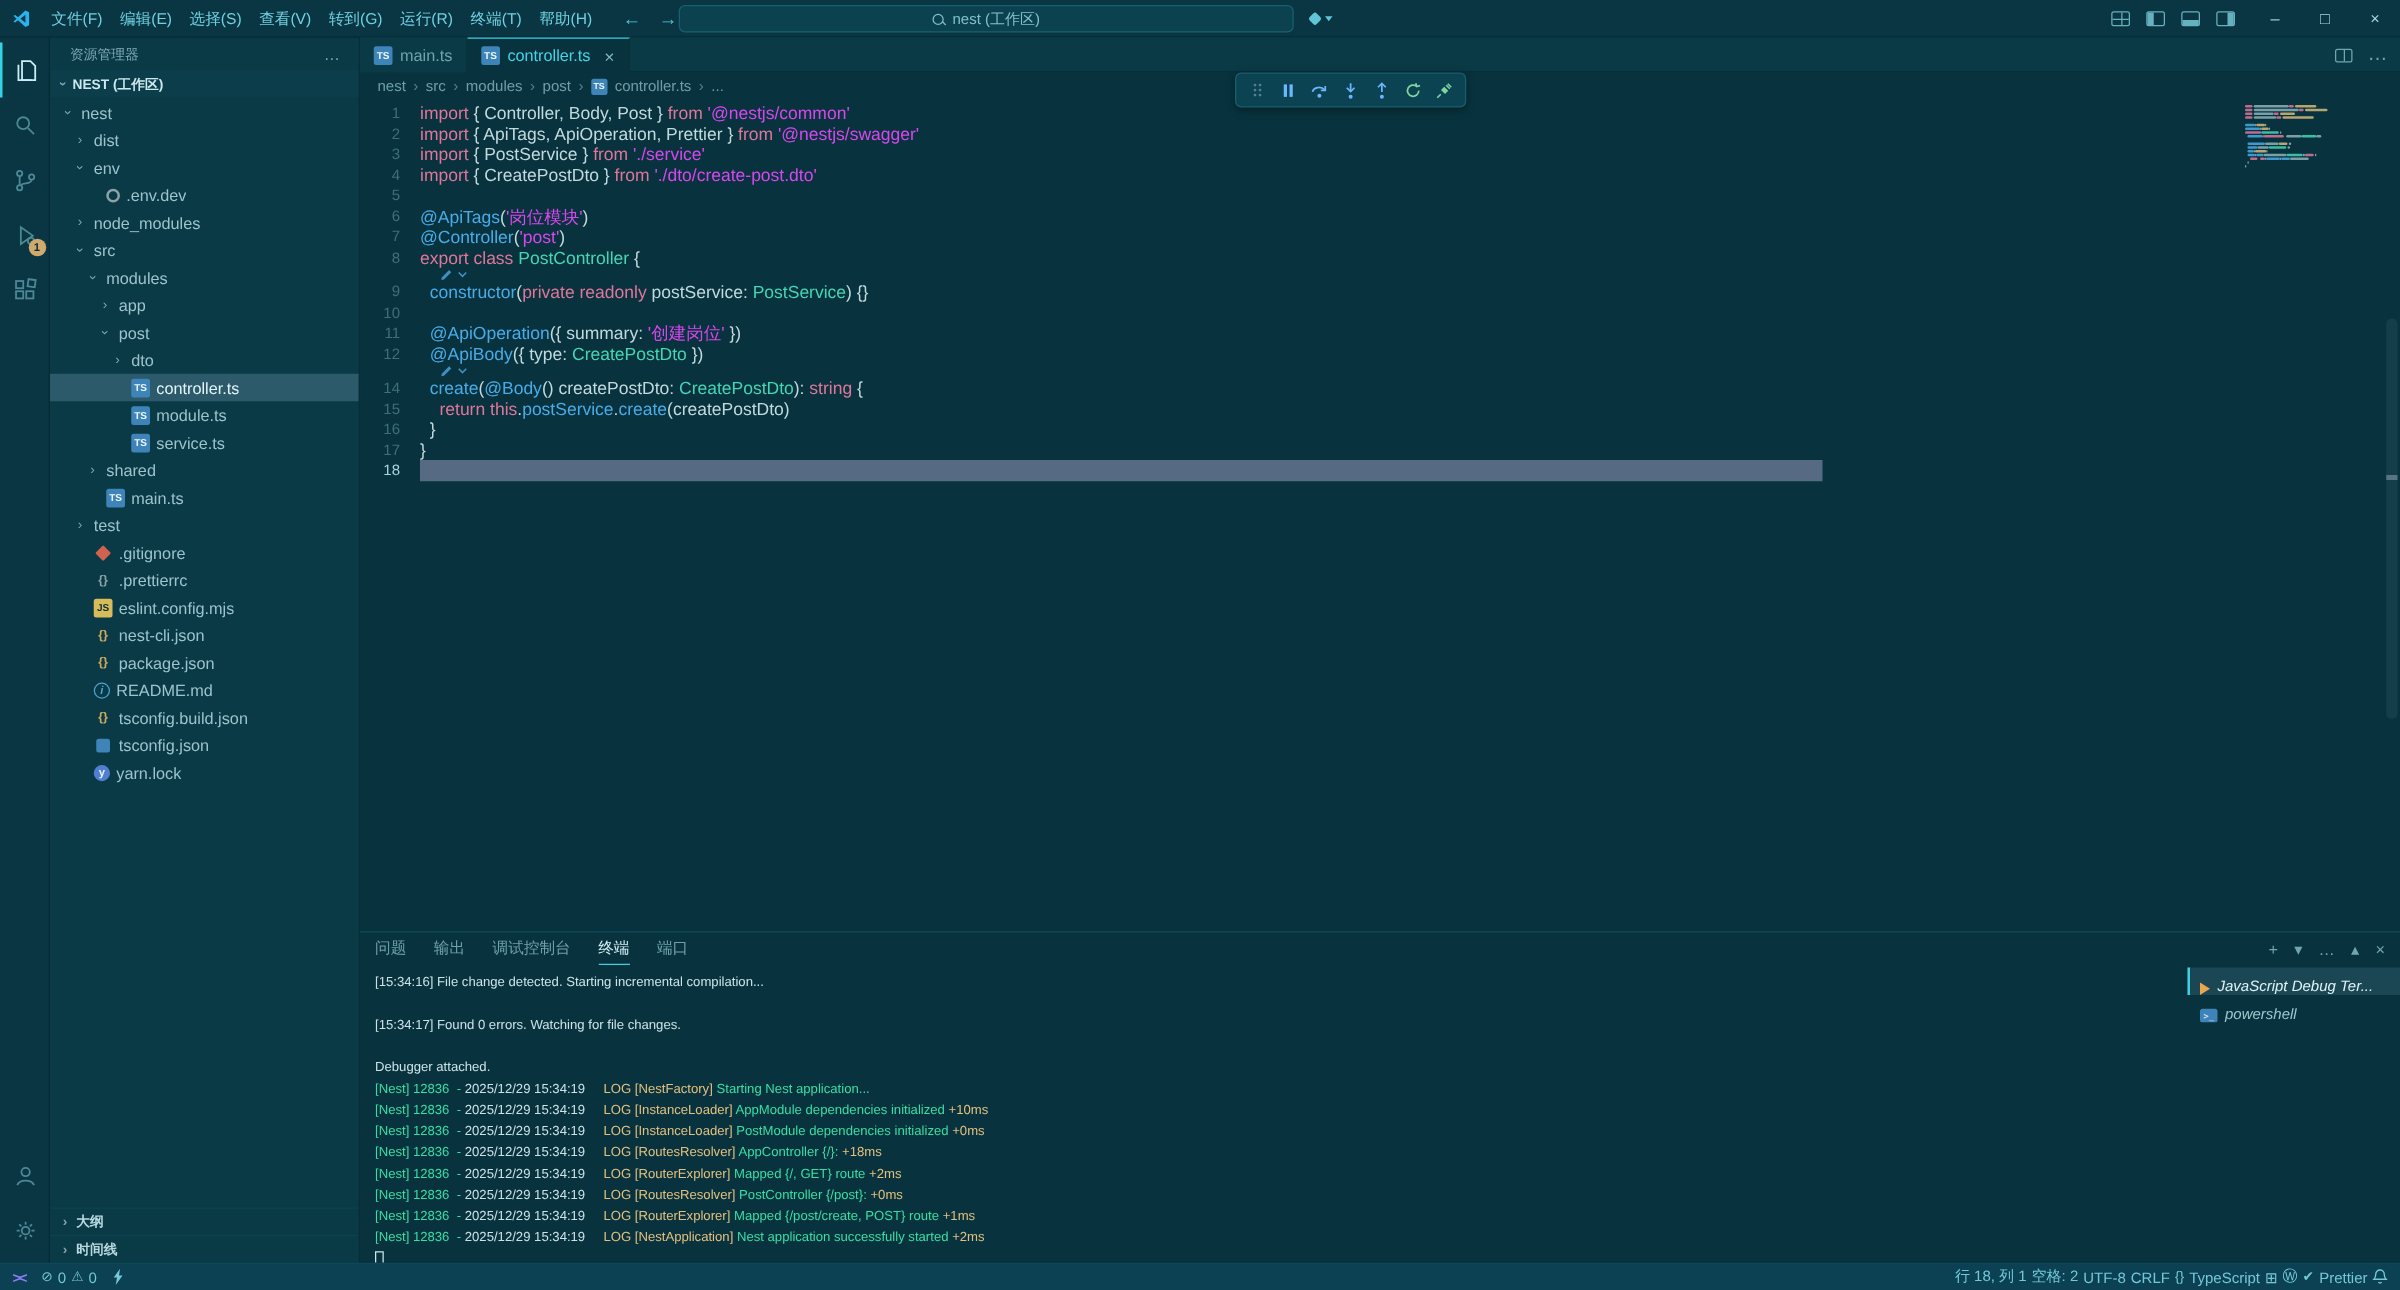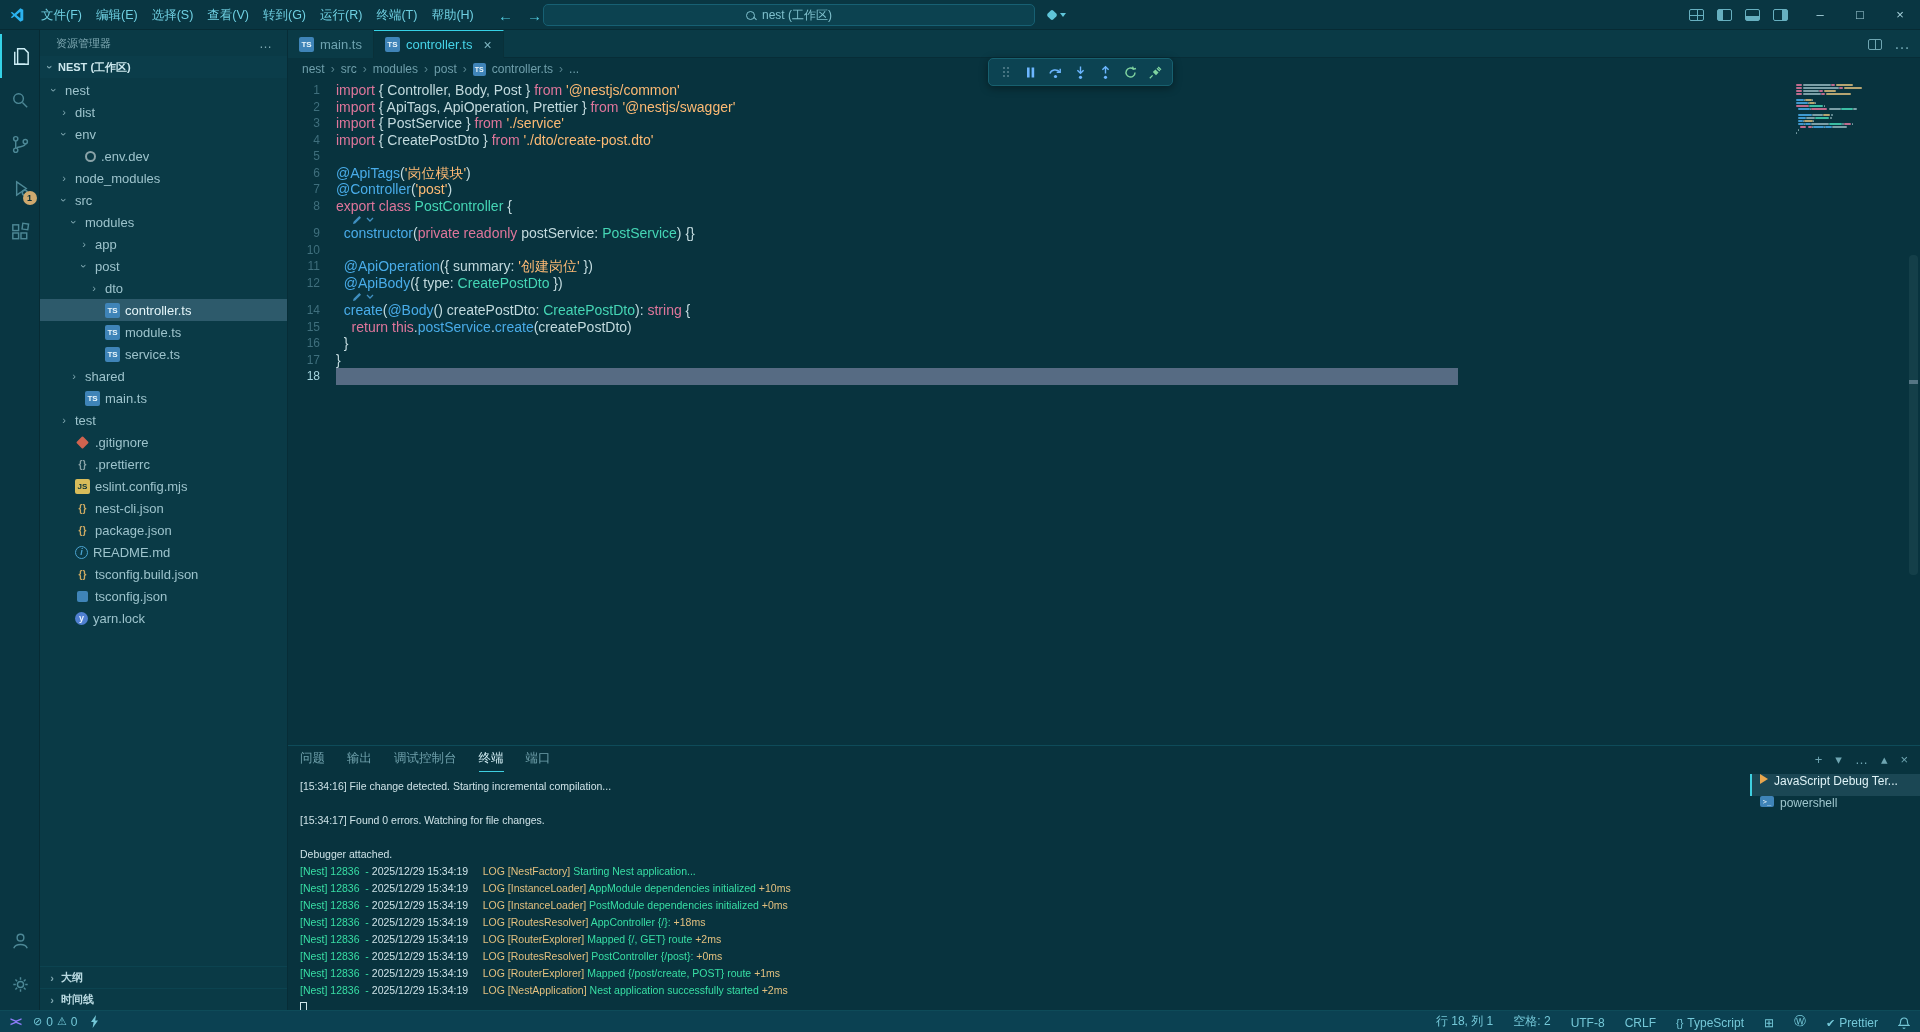--- a/index.html
+++ b/index.html
@@ -76,50 +76,50 @@
 .breadcrumbs{height:22px;display:flex;align-items:center;gap:6px;padding:0 14px;font-size:12px;color:#6f9fab;}
 .bc-sep{color:#54808c;}
 .fi.small{width:13px;height:13px;font-size:7px;}
 .editor-body{flex:1;position:relative;overflow:hidden;padding-top:2px;}
 .code-line{display:flex;height:16.5px;line-height:16.5px;font-family:"DejaVu Sans Mono","Liberation Mono",monospace;font-size:14px;white-space:pre;position:relative;}
 .code-line.cur::before{content:"";position:absolute;left:48px;width:1122px;top:0;bottom:0;background:rgba(104,120,146,0.82);}
 .ln{width:48px;text-align:right;padding-right:16px;color:#3f6f7d;font-size:12px;flex:none;position:relative;z-index:2;}
 .code-line.cur .ln{color:#a5d6e0;}
 .lc{flex:1;position:relative;z-index:2;}
 .code-deco{height:11px;padding-left:64px;display:flex;align-items:center;}
-.tk-k{color:#df769b;} .tk-p{color:#c2dade;} .tk-s{color:#fdba74;} .tk-d{color:#49ace9;} .tk-t{color:#45d6b5;}
+.tk-k{color:#df769b;} .tk-p{color:#c2dade;} .tk-s{color:#d946ef;} .tk-d{color:#49ace9;} .tk-t{color:#45d6b5;}
 .minimap{position:absolute;top:4px;right:16px;width:108px;overflow:hidden;}
 .mm-row{height:2px;margin-bottom:1px;display:flex;}
 .mm-bar{height:2px;border-radius:1px;opacity:.85;flex:none;}
 .mm-sp{height:2px;flex:none;}
 .editor-scrollbar{position:absolute;right:2px;top:175px;width:9px;height:320px;background:rgba(180,220,230,.07);border-radius:4px;}
 .overview-mark{position:absolute;right:2px;top:300px;width:9px;height:4px;background:rgba(165,185,205,.45);}
 .debug-toolbar{position:absolute;top:28px;left:700px;height:28px;background:#0c4352;border:1px solid #17606f;border-radius:5px;display:flex;align-items:center;padding:0 5px;gap:2px;box-shadow:0 2px 8px rgba(0,0,0,.4);z-index:20;}
 .dt-btn{width:23px;height:24px;display:flex;align-items:center;justify-content:center;}
 
 
 .panel{height:265px;border-top:1px solid #0e4b59;display:flex;flex-direction:column;position:relative;background:#08333e;}
 .panel-header{height:26px;display:flex;align-items:center;padding:0 12px;position:relative;flex:none;}
 .panel-tab{margin-right:22px;font-size:12.5px;color:#6fa0ab;height:26px;line-height:25px;border-bottom:1px solid transparent;}
 .panel-tab.active{color:#d3eef4;border-bottom-color:#3fd0e0;}
 .panel-actions{position:absolute;right:12px;top:0;height:26px;display:flex;gap:13px;color:#6fa6b2;font-size:13px;align-items:center;}
 .panel-body{flex:1;position:relative;min-height:0;}
 .terminal-output{position:absolute;left:12px;top:6px;right:180px;bottom:0;font-family:"DejaVu Sans Mono","Liberation Mono",monospace;font-size:10.5px;line-height:17px;white-space:pre;overflow:hidden;}
 .tc-f{color:#cde2e7;} .tc-g{color:#38dfa5;} .tc-y{color:#e3c07f;}
 .term-cursor{display:inline-block;width:7px;height:13px;border:1px solid #cfe6ea;vertical-align:middle;}
 .terminal-list{position:absolute;right:0;top:2px;width:170px;bottom:0;}
-.term-item{height:22px;display:flex;align-items:flex-start;gap:6px;padding:0 8px;font-size:12px;color:#9fc6cd;border-left:2px solid transparent;white-space:nowrap;overflow:hidden;}
+.term-item{height:22px;display:flex;align-items:flex-end;gap:6px;padding:0 8px;font-size:12px;color:#9fc6cd;border-left:2px solid transparent;white-space:nowrap;overflow:hidden;font-style:italic;}
 .term-item.selected{background:rgba(84,130,152,.25);border-left-color:#3fd0e0;color:#dff3f7;}
 .ti-debug{width:0;height:0;border-left:8px solid #e8a64e;border-top:5px solid transparent;border-bottom:5px solid transparent;flex:none;}
 .ti-powershell{width:14px;height:11px;background:#3f84b8;border-radius:2px;color:#eaf6fb;font-size:7px;display:flex;align-items:center;justify-content:center;flex:none;font-family:"DejaVu Sans Mono",monospace;}
 
 
 .statusbar{height:22px;background:#0b4152;display:flex;align-items:center;padding:0 10px;font-size:12px;color:#74c8d8;border-top:1px solid #0e4b59;}
 .sb-left{display:flex;align-items:center;gap:13px;}
-.sb-right{margin-left:auto;display:flex;align-items:flex-end;gap:20px;}
+.sb-right{margin-left:auto;display:flex;align-items:center;gap:4px;}
 .sb-item{display:flex;align-items:center;gap:4px;white-space:nowrap;}
 .remote-glyph{color:#8b7cf7;font-weight:bold;letter-spacing:-2px;font-size:12px;}
 .sb-ico{font-size:11px;}
 
 
 .watermark{position:absolute;right:14px;bottom:26px;font-size:27px;font-weight:bold;color:rgba(242,248,250,.95);z-index:60;letter-spacing:1px;text-shadow:0 2px 5px rgba(0,0,0,.35);}
 </style>
 </head>
 <body>
 

